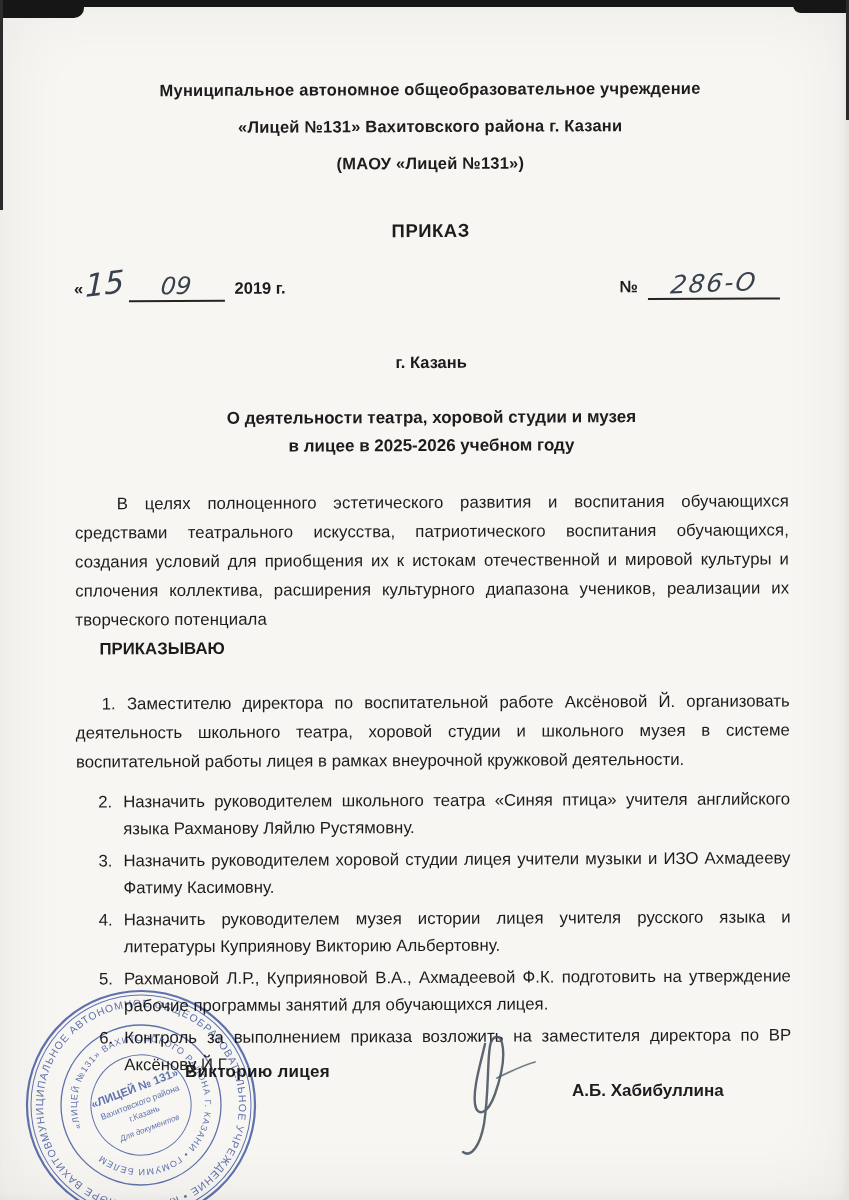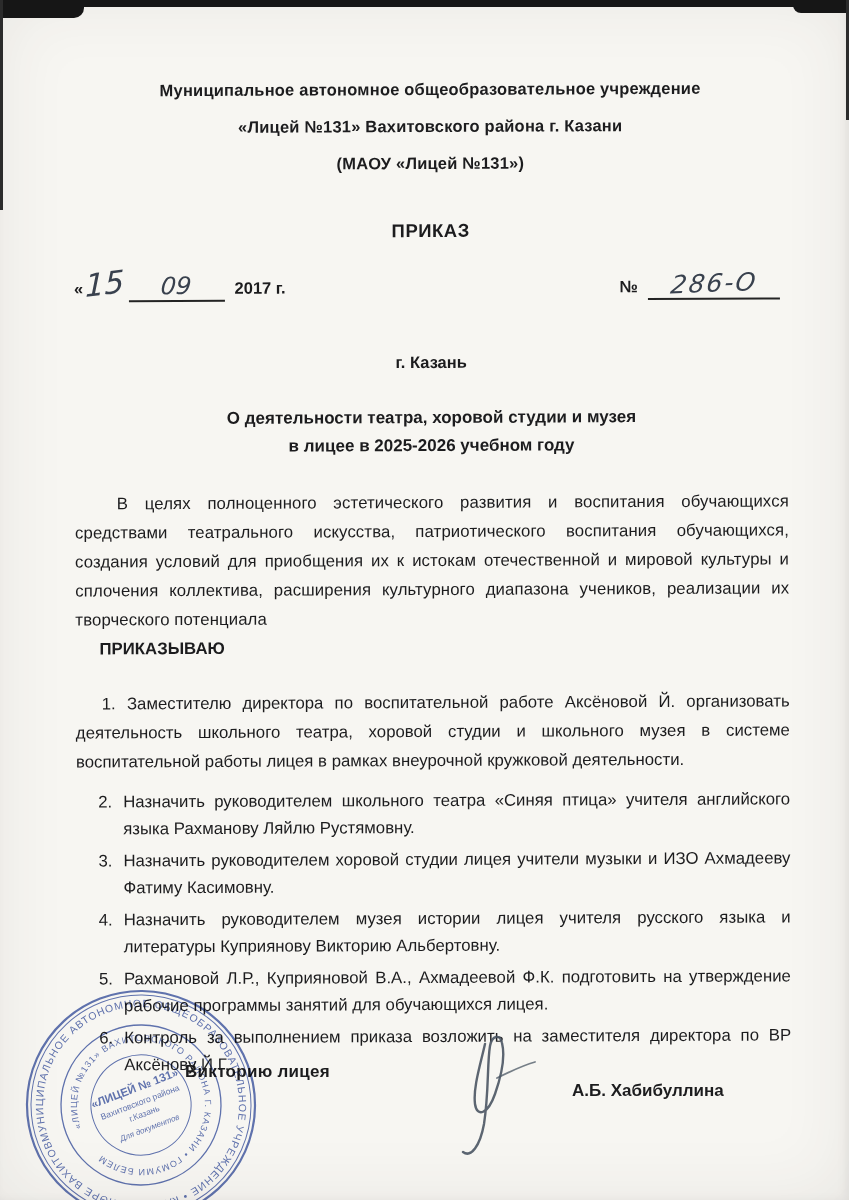--- a/index.html
+++ b/index.html
@@ -71,21 +71,21 @@
   <div class="content">
 
     <div class="org-line">Муниципальное автономное общеобразовательное учреждение</div>
     <div class="org-line">«Лицей №131» Вахитовского района г. Казани</div>
     <div class="org-line">(МАОУ «Лицей №131»)</div>
 
     <div class="doc-title">ПРИКАЗ</div>
 
     <div class="date-row">
       <div class="date-left">
-        <span>«</span><span class="hand hand-day">15</span><span class="u u-month"><span class="hand hand-month">09</span></span><span>2017 г.</span>
+        <span>«</span><span class="hand hand-day">15</span><span class="u u-month"><span class="hand hand-month">09</span></span><span>2019 г.</span>
       </div>
       <div class="num-right">
         <span>№</span><span class="u u-num"><span class="hand hand-number">286-О</span></span>
       </div>
     </div>
 
     <div class="city">г. Казань</div>
 
     <div class="subject">
       <div>О деятельности театра, хоровой студии и музея</div>

